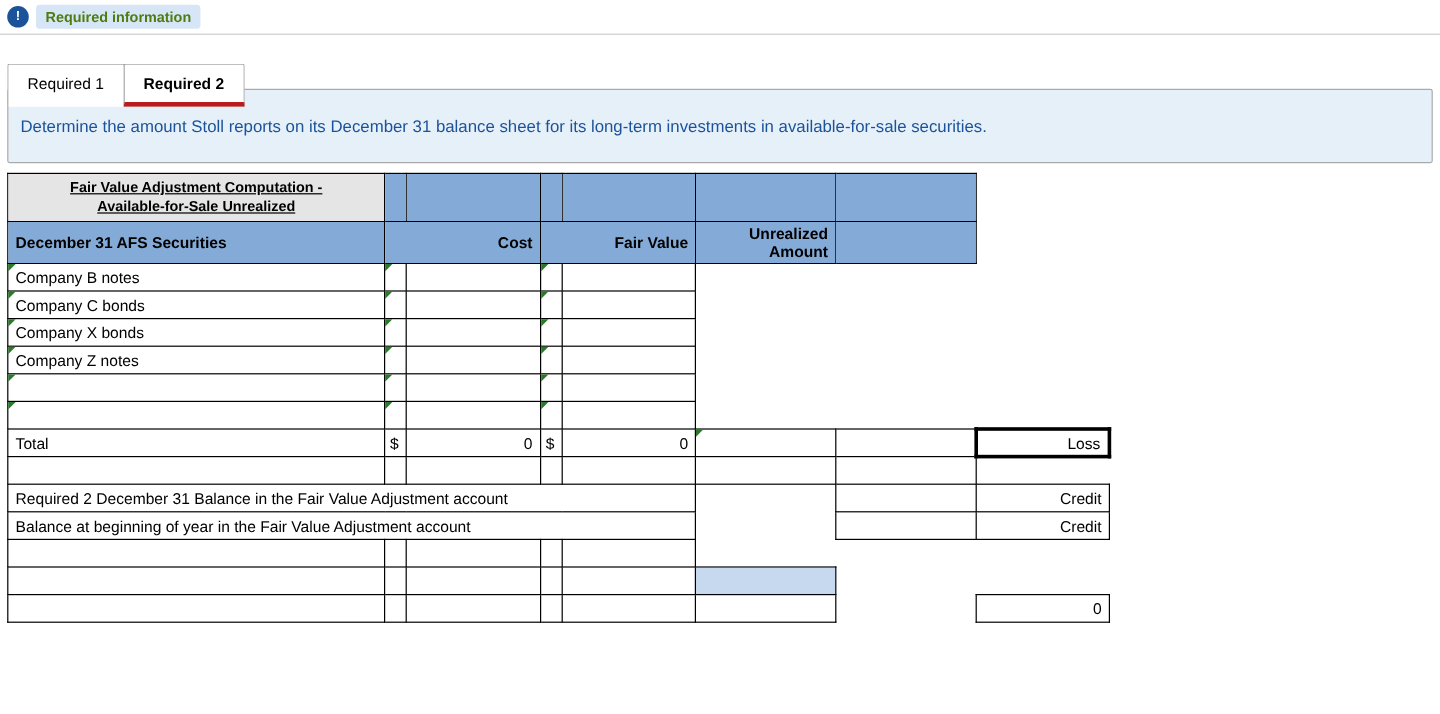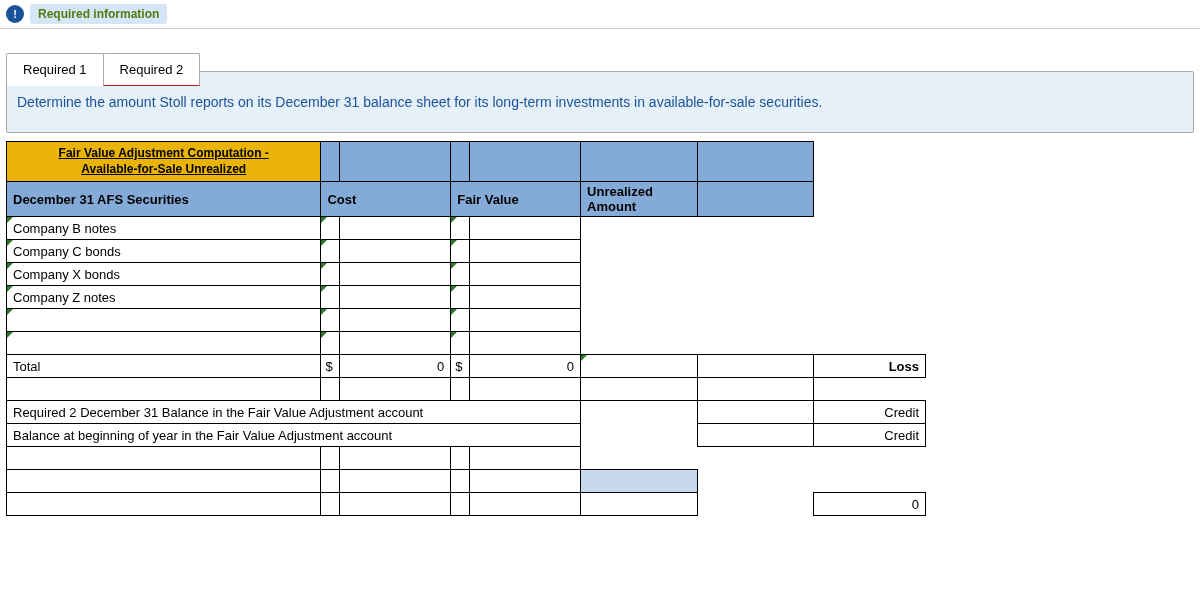--- a/index.html
+++ b/index.html
@@ -50,22 +50,23 @@
     padding: 8px 16px;
     font-size: 13px;
     background: #fff;
     cursor: pointer;
     position: relative;
     top: 14px;
     border-radius: 2px 2px 0 0;
     margin-right: -1px;
   }
   .tab.active {
-    border-bottom: 1px solid #b91c1c;
+    border-bottom: 4px solid #b91c1c;
     z-index: 2;
+    font-weight: bold;
   }
   .prompt-box {
     border: 1px solid #aaa;
     background: #e6f0f9;
     color: #1b5299;
     padding: 22px 10px;
     font-size: 14px;
     margin: -1px 6px 0 6px;
     border-radius: 2px;
   }
@@ -80,25 +81,25 @@
   td, th {
     border: 1px solid #000;
     height: 23px;
     padding: 2px 6px;
     font-size: 13px;
     vertical-align: middle;
     position: relative;
   }
   th {
     font-weight: bold;
-    text-align: left;
+    text-align: right;
   }
   .bluehdr { background: #84abd7; }
   .title-cell {
-    background: #eab308;
+    background: #e5e5e5;
     font-weight: bold;
     text-decoration: underline;
     text-align: center;
     font-size: 12px;
     line-height: 1.3;
     padding: 4px 6px;
   }
   .noborder { border: none !important; }
   .dollar { text-align:left; width:18px; padding:2px 4px; }
   .num { text-align:right; }
@@ -266,21 +267,21 @@
   <tr>
     <td class="row-label">Total</td>
     <td class="dollar">$</td>
     <td class="num">0</td>
     <td class="dollar">$</td>
     <td class="num">0</td>
     <td>
             <span class="tri"></span>
           </td>
     <td></td>
-    <td class="num" style="border:1px solid #000000;font-weight:bold;">Loss</td>
+    <td class="num" style="border:3px solid #000000;">Loss</td>
   </tr>
 
   <tr class="spacer-row">
     <td></td>
     <td></td>
           <td></td>
     <td></td>
           <td></td>
     <td></td>
           <td></td>

